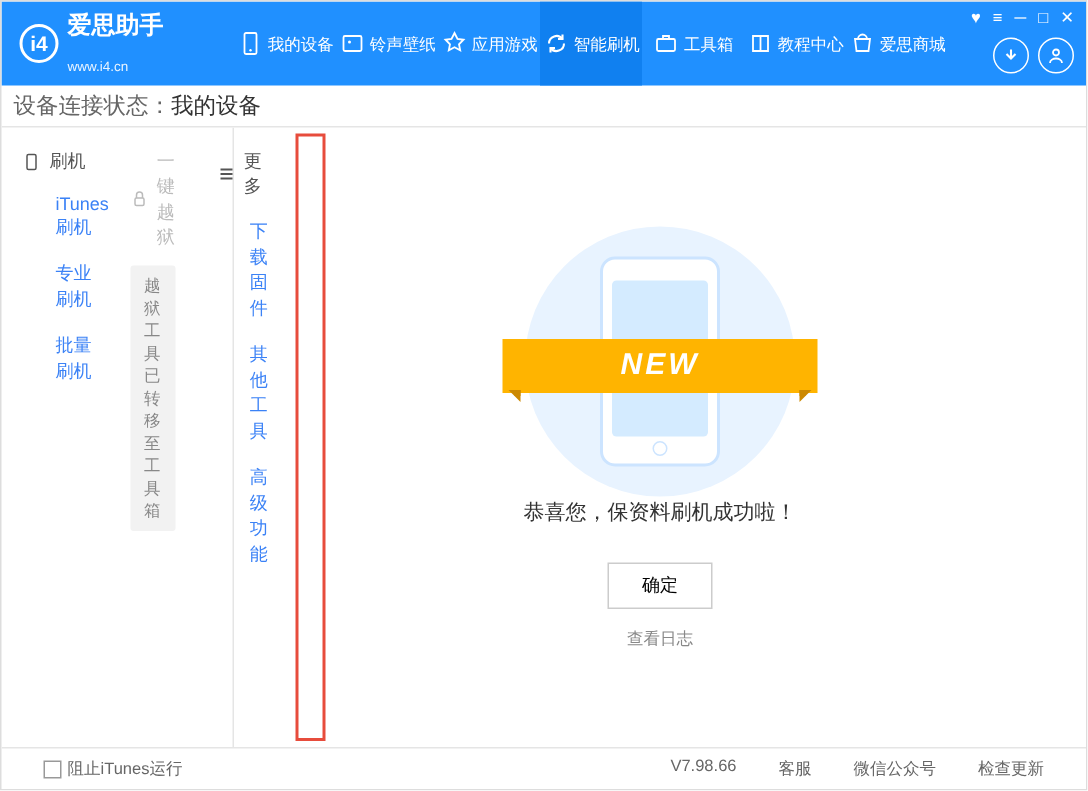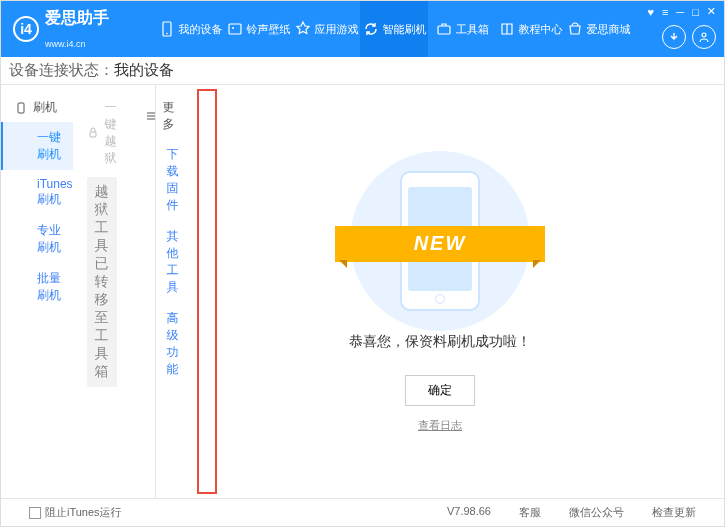--- a/index.html
+++ b/index.html
@@ -20,37 +20,37 @@
 .user-circle{width:24px;height:24px;border:1.5px solid #fff;border-radius:50%;display:flex;align-items:center;justify-content:center;cursor:pointer}
 .status-bar{height:28px;border-bottom:1px solid #e5e5e5;display:flex;align-items:center;padding:0 8px;font-size:15px;color:#666}
 .status-value{color:#333}
 .body{flex:1;display:flex;overflow:hidden}
 .sidebar{width:155px;border-right:1px solid #e5e5e5;display:flex;flex-direction:row;font-size:12px}
 .side-section{padding:8px 0}
 .side-header{display:flex;align-items:center;padding:6px 14px;color:#555;gap:6px;cursor:pointer}
 .side-header.disabled{color:#bbb}
 .side-item{padding:7px 0 7px 36px;color:#3b82f6;cursor:pointer}
 .side-item.active{background:#e8f3ff;color:#2090ff;border-left:2px solid #2090ff;padding-left:34px}
-.side-item.sub-note{background:#f2f2f2;margin:4px 14px;padding:6px 8px;color:#888;font-size:14px;text-align:center;border-radius:2px}
+.side-item.sub-note{background:#f2f2f2;margin:4px 14px;padding:6px 8px;color:#888;font-size:11px;text-align:center;border-radius:2px}
 .highlight-box{border:2px solid #e74c3c;margin:4px 8px;padding:6px 8px;display:flex;gap:10px;align-items:center}
 .checkbox-label{display:flex;align-items:center;gap:4px;font-size:11px;color:#666}
 .cb{width:12px;height:12px;border:1px solid #999;background:#fff}
 .main{flex:1;display:flex;flex-direction:column;align-items:center;justify-content:center;position:relative}
 .illus{position:relative;width:180px;height:180px}
 .circle-bg{width:180px;height:180px;border-radius:50%;background:#e8f3ff;position:absolute}
 .phone{position:absolute;left:50px;top:20px;width:80px;height:140px;background:#fff;border-radius:10px;border:2px solid #cce4ff}
 .phone-screen{position:absolute;left:6px;right:6px;top:14px;bottom:18px;background:#d4ebff;border-radius:3px}
 .phone-btn{position:absolute;bottom:5px;left:50%;transform:translateX(-50%);width:10px;height:10px;border:1.5px solid #cce4ff;border-radius:50%}
 .ribbon{position:absolute;top:75px;left:-15px;right:-15px;height:36px;background:#ffb400;display:flex;align-items:center;justify-content:center;color:#fff;font-weight:bold;font-size:20px;font-style:italic;letter-spacing:2px}
 .ribbon:before,.ribbon:after{content:"";position:absolute;bottom:-6px;border:4px solid transparent}
 .ribbon:before{left:4px;border-top-color:#cc8800;border-right-color:#cc8800}
 .ribbon:after{right:4px;border-top-color:#cc8800;border-left-color:#cc8800}
 .success-text{margin-top:2px;font-size:14px;color:#333}
 .ok-btn{margin-top:24px;padding:6px 22px;border:1px solid #ccc;background:#fff;font-size:12px;cursor:pointer}
-.log-link{margin-top:12px;font-size:11px;color:#888;text-decoration:underline;cursor:pointer}
+.log-link{margin-top:12px;font-size:11px;color:#888;cursor:pointer}
 .footer{height:28px;border-top:1px solid #e5e5e5;display:flex;align-items:center;padding:0 28px;font-size:11px;color:#666;justify-content:space-between}
 .footer-left{display:flex;align-items:center;gap:6px}
 .footer-right{display:flex;gap:28px}
 .footer-link{cursor:pointer}
 svg{display:block}
 </style>
 </head>
 <body>
 
 <div class="app">
@@ -156,21 +156,20 @@
     <div class="sidebar">
       <div class="side-section">
         <div class="side-header">
           <span>
               <svg width="12" height="12" viewBox="0 0 12 12">
                 <rect x="3" y="1" width="6" height="10" rx="1" fill="none" stroke="#555" stroke-width="1"></rect>
               </svg>
             </span>
           <span>刷机</span>
         </div>
-        <div class="side-item active">一键刷机</div>
         <div class="side-item">iTunes刷机</div>
         <div class="side-item">专业刷机</div>
         <div class="side-item">批量刷机</div>
       </div>
       <div class="side-section">
         <div class="side-header disabled">
           <span>
               <svg width="12" height="12" viewBox="0 0 12 12">
                 <rect x="3" y="5" width="6" height="5" rx="1" fill="none" stroke="#bbb" stroke-width="1"></rect>
                 <path d="M4 5V3a2 2 0 0 1 4 0v2" fill="none" stroke="#bbb" stroke-width="1"></path>

